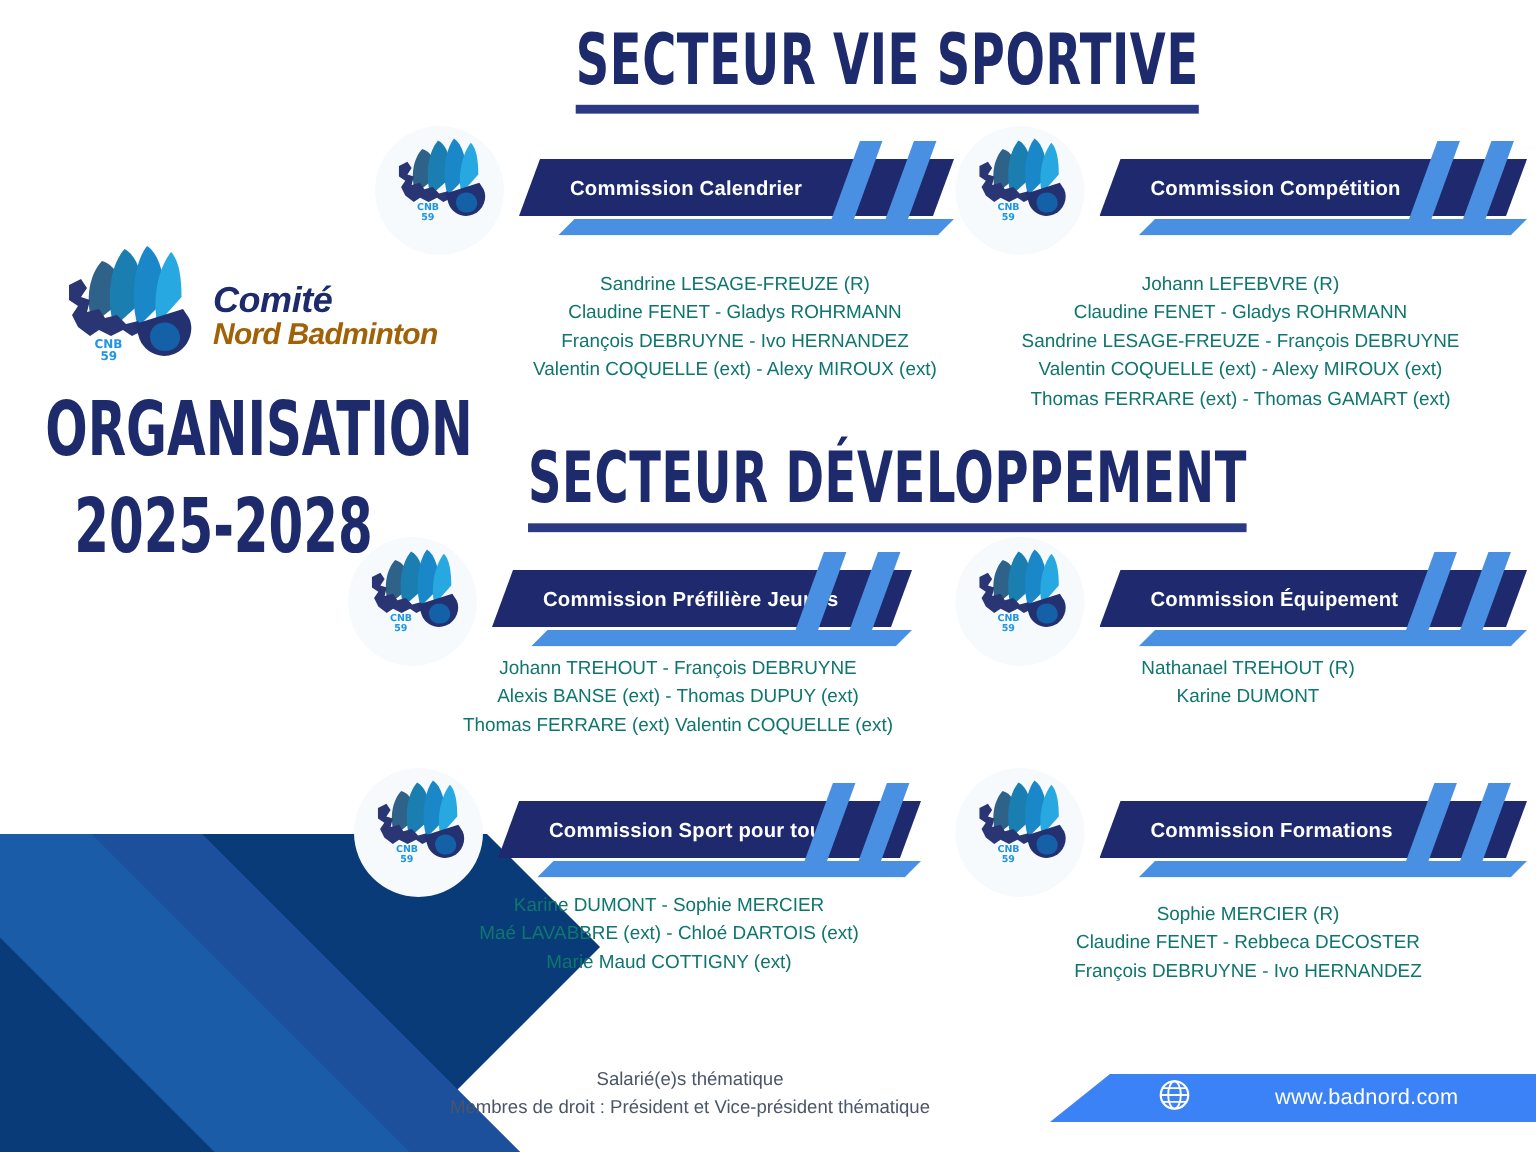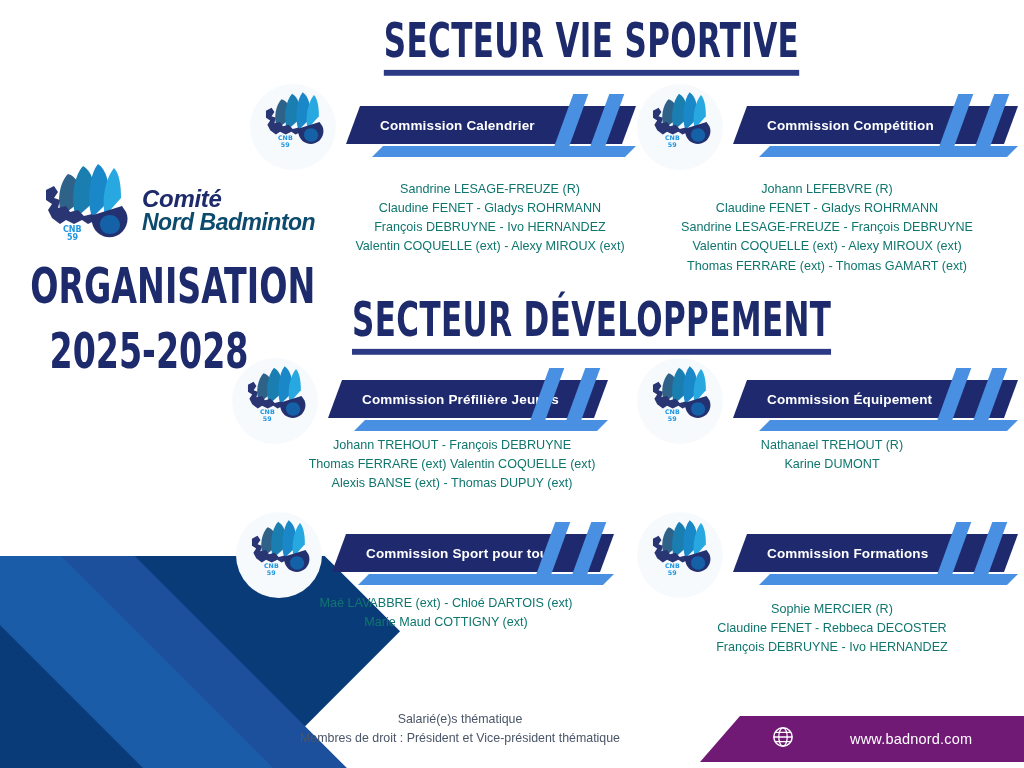--- a/index.html
+++ b/index.html
@@ -48,21 +48,21 @@
   .sector-title span{display:inline-block;border-bottom:5px solid #2c3a86;padding-bottom:2px;
      transform:scaleX(.86);transform-origin:center;}
   #sector-sportive{left:312px;top:18px;width:560px;font-size:40px;}
   #sector-dev{left:312px;top:297px;width:560px;font-size:40px;}
 
   
   #brand{position:absolute;left:36px;top:160px;width:280px;}
   .brand-row{display:flex;align-items:center;gap:6px;}
   .brand-text{line-height:1.0;}
   .brand-line1{font-size:24px;font-weight:bold;font-style:italic;color:#1d2a6b;letter-spacing:-.3px;}
-  .brand-line2{font-size:23px;font-weight:bold;font-style:italic;color:#0c4a6e;letter-spacing:-.5px;}
+  .brand-line2{font-size:20px;font-weight:bold;font-style:italic;color:#a16207;letter-spacing:-.5px;}
   #org-title{
     position:absolute;left:14px;top:265px;width:270px;text-align:center;color:#1d2a6b;
     font-family:"DejaVu Sans Condensed","Liberation Sans Narrow","Liberation Sans",sans-serif;
     font-weight:bold;font-size:42px;line-height:1.28;transform:scale(1.0,1.2);
   }
   #org-title div{transform:scaleX(.88);}
 
   
   .commission{position:absolute;}
   .badge{position:absolute;left:0;top:0;width:86px;height:86px;}
@@ -83,21 +83,21 @@
          transform:skewX(-20deg);top:-4px;}
   .underbar{position:absolute;height:11px;background:#4a90e2;
         clip-path:polygon(11px 0,100% 0,calc(100% - 11px) 100%,0 100%);}
 
   .members{position:absolute;text-align:center;color:#0f766e;font-size:12.6px;line-height:1.52;
       white-space:nowrap;}
 
   
   #footnote{position:absolute;left:240px;top:710px;width:440px;text-align:center;
       color:#4a5568;font-size:12.4px;line-height:1.5;}
-  #url-banner{position:absolute;left:700px;top:716px;width:324px;height:46px;background:#701a75;
+  #url-banner{position:absolute;left:700px;top:716px;width:324px;height:32px;background:#3b82f6;
       clip-path:polygon(40px 0,100% 0,100% 100%,0 100%);
       display:flex;align-items:center;}
   #url-banner .globe{margin-left:72px;}
   #url-text{color:#fff;font-size:14.5px;margin-left:56px;letter-spacing:.2px;}
 </style>
 </head>
 <body>
 
 <div id="poster">
 
@@ -247,22 +247,22 @@
     <div class="banner-wrap" style="left:96px;top:14px;width:280px;">
       <div class="band">
         <span class="band-label">Commission Préfilière Jeunes</span>
       </div>
       <div class="slash" style="left:210px;"></div>
       <div class="slash" style="left:246px;"></div>
       <div class="underbar" style="left:26px;top:48px;width:254px;"></div>
     </div>
     <div class="members" style="left:-10px;top:78px;width:460px;">
       <div>Johann TREHOUT - François DEBRUYNE</div>
+      <div>Alexis BANSE (ext) - Thomas DUPUY (ext)</div>
       <div>Thomas FERRARE (ext) Valentin COQUELLE (ext)</div>
-      <div>Alexis BANSE (ext) - Thomas DUPUY (ext)</div>
     </div>
   </div>
 
   <div class="commission" style="left:637px;top:358px;">
     <div class="badge">
       <div class="disc"></div>
       <svg width="86" height="86" viewBox="0 0 100 100" style="position:absolute;left:0;top:0;">
         <g transform="translate(12,8) scale(0.82)">
           <path d="M30 12 C22 20 18 38 24 54 L44 38 C44 24 38 14 30 12 Z" fill="#2e6288"></path>
           <path d="M45 4 C36 14 32 36 38 56 L58 38 C58 22 53 8 45 4 Z" fill="#1a7fb0"></path>
@@ -311,20 +311,21 @@
     </div>
     <div class="banner-wrap" style="left:96px;top:14px;width:282px;">
       <div class="band">
         <span class="band-label">Commission Sport pour tous</span>
       </div>
       <div class="slash" style="left:212px;"></div>
       <div class="slash" style="left:248px;"></div>
       <div class="underbar" style="left:26px;top:48px;width:256px;"></div>
     </div>
     <div class="members" style="left:-10px;top:82px;width:440px;">
+      <div>Karine DUMONT - Sophie MERCIER</div>
       <div>Maé LAVABBRE (ext) - Chloé DARTOIS (ext)</div>
       <div>Marie Maud COTTIGNY (ext)</div>
     </div>
   </div>
 
   <div class="commission" style="left:637px;top:512px;">
     <div class="badge">
       <div class="disc"></div>
       <svg width="86" height="86" viewBox="0 0 100 100" style="position:absolute;left:0;top:0;">
         <g transform="translate(12,8) scale(0.82)">

